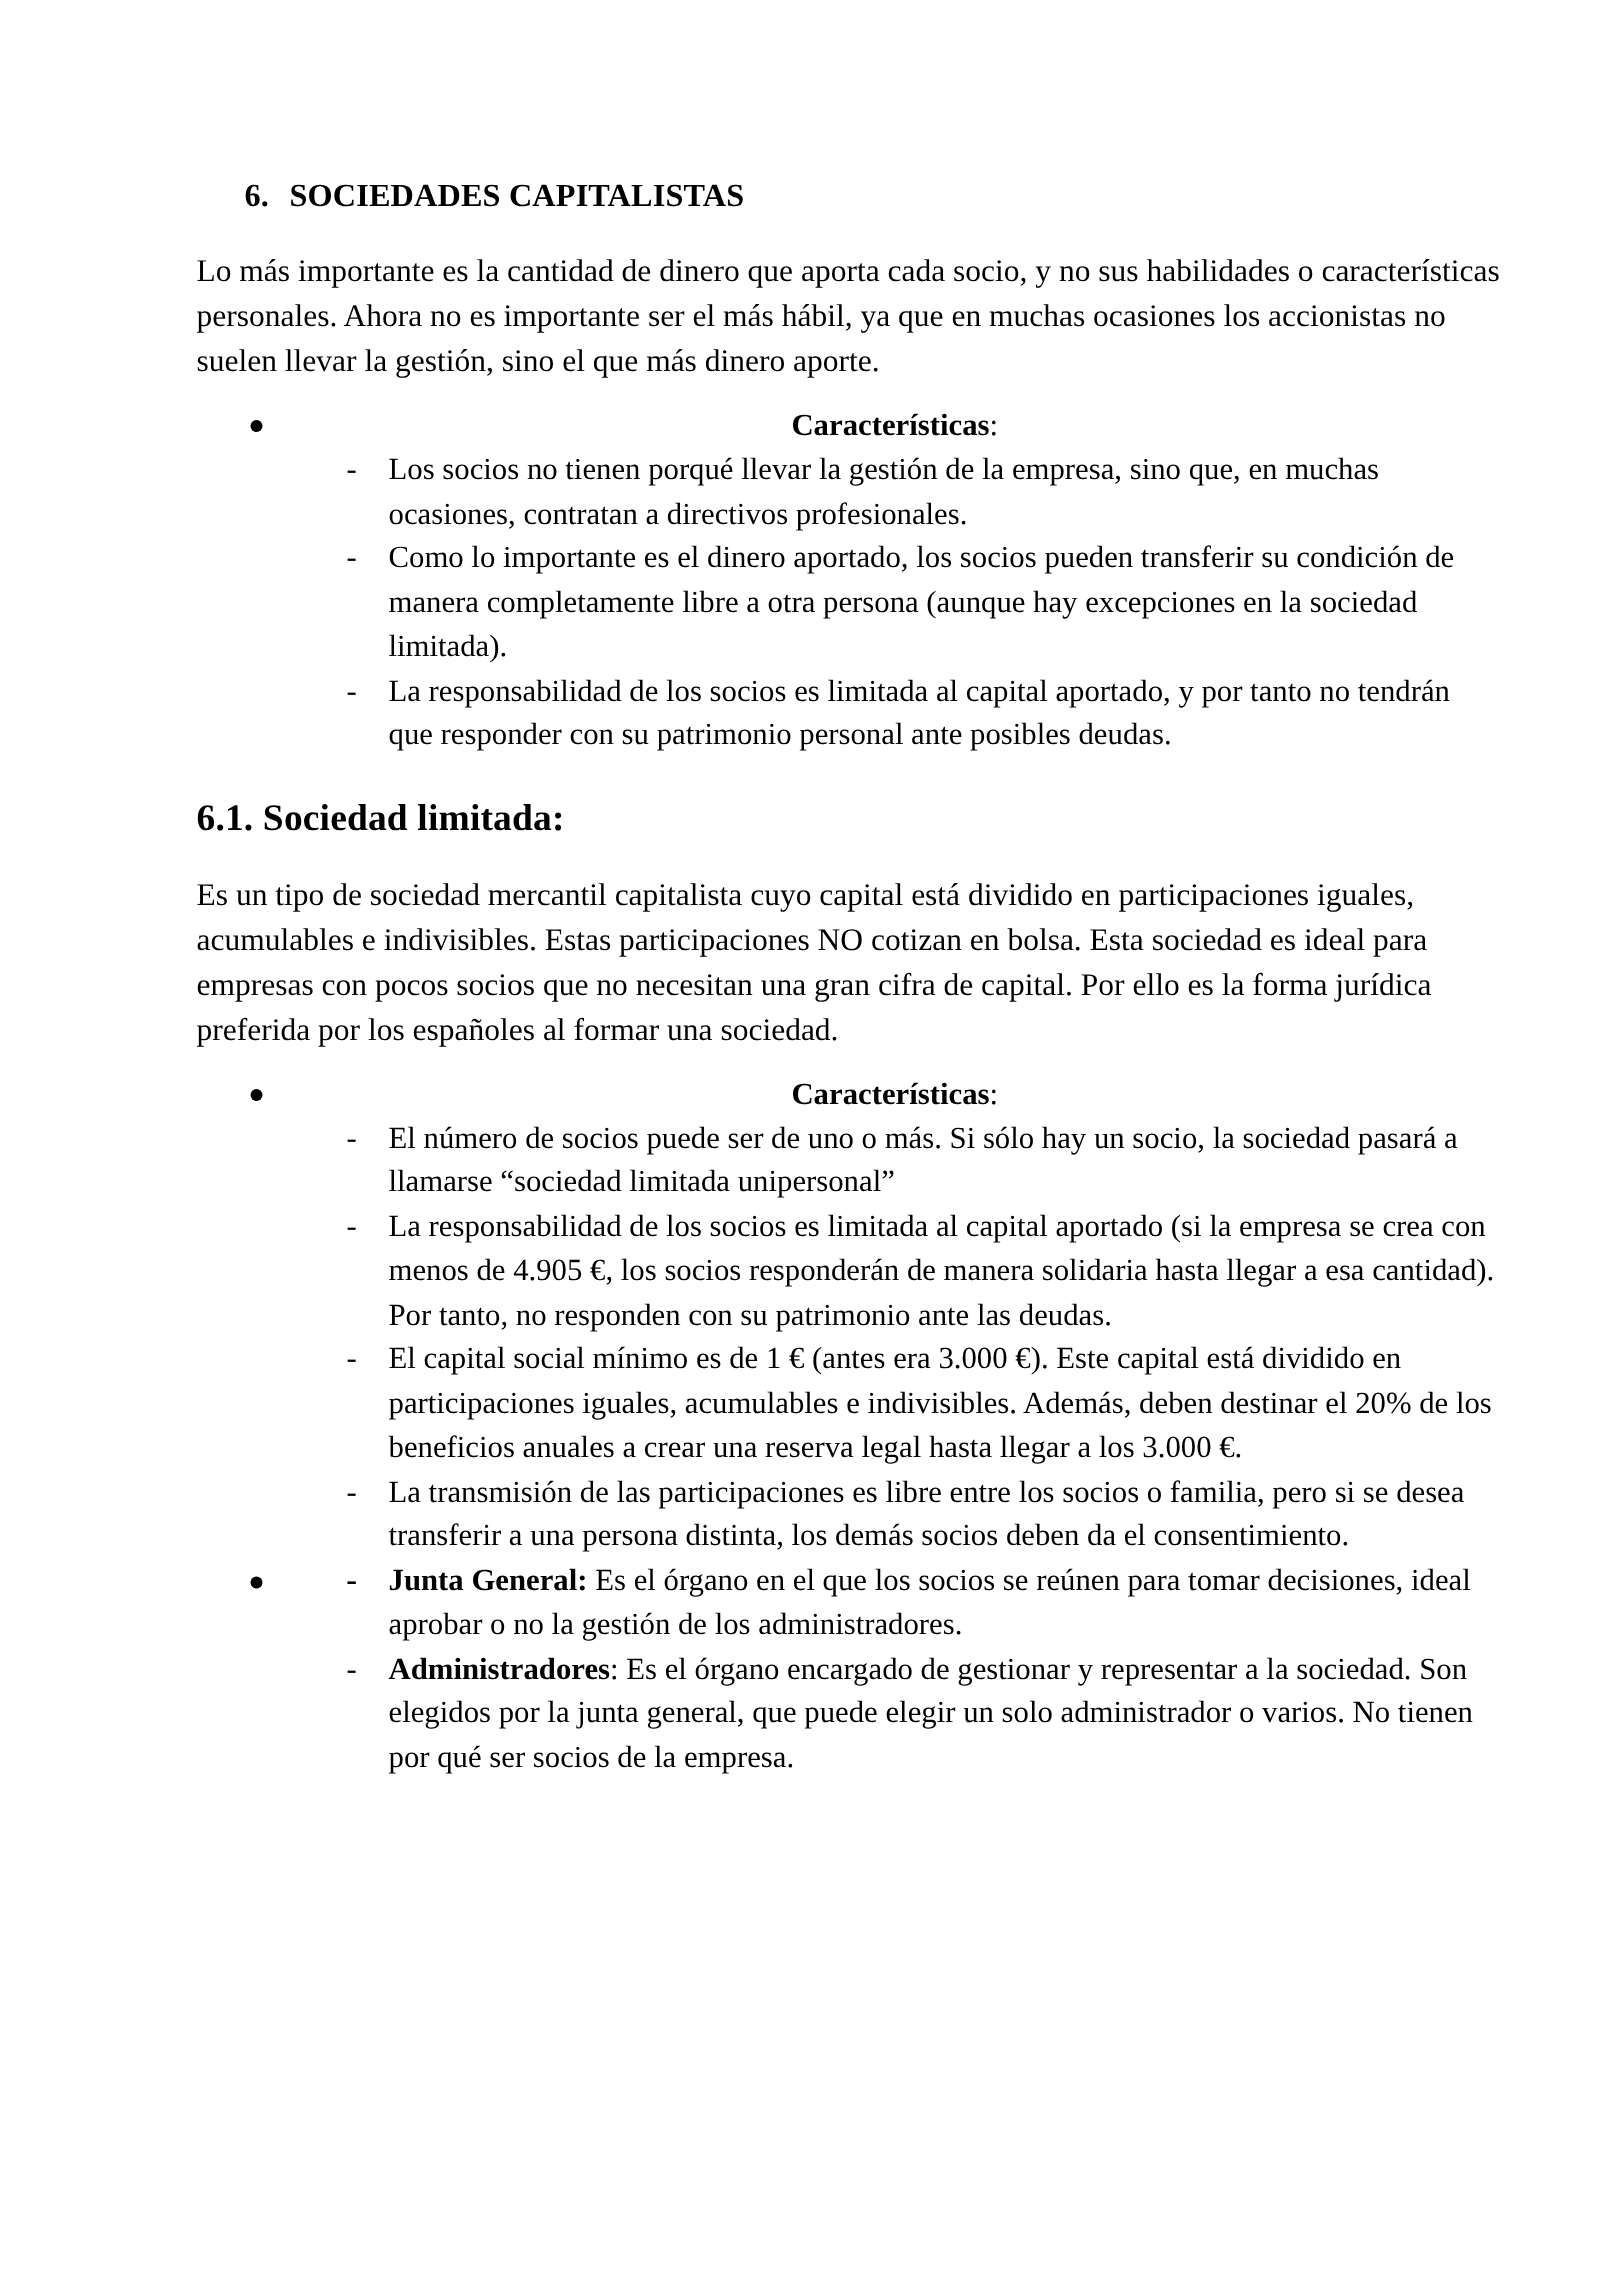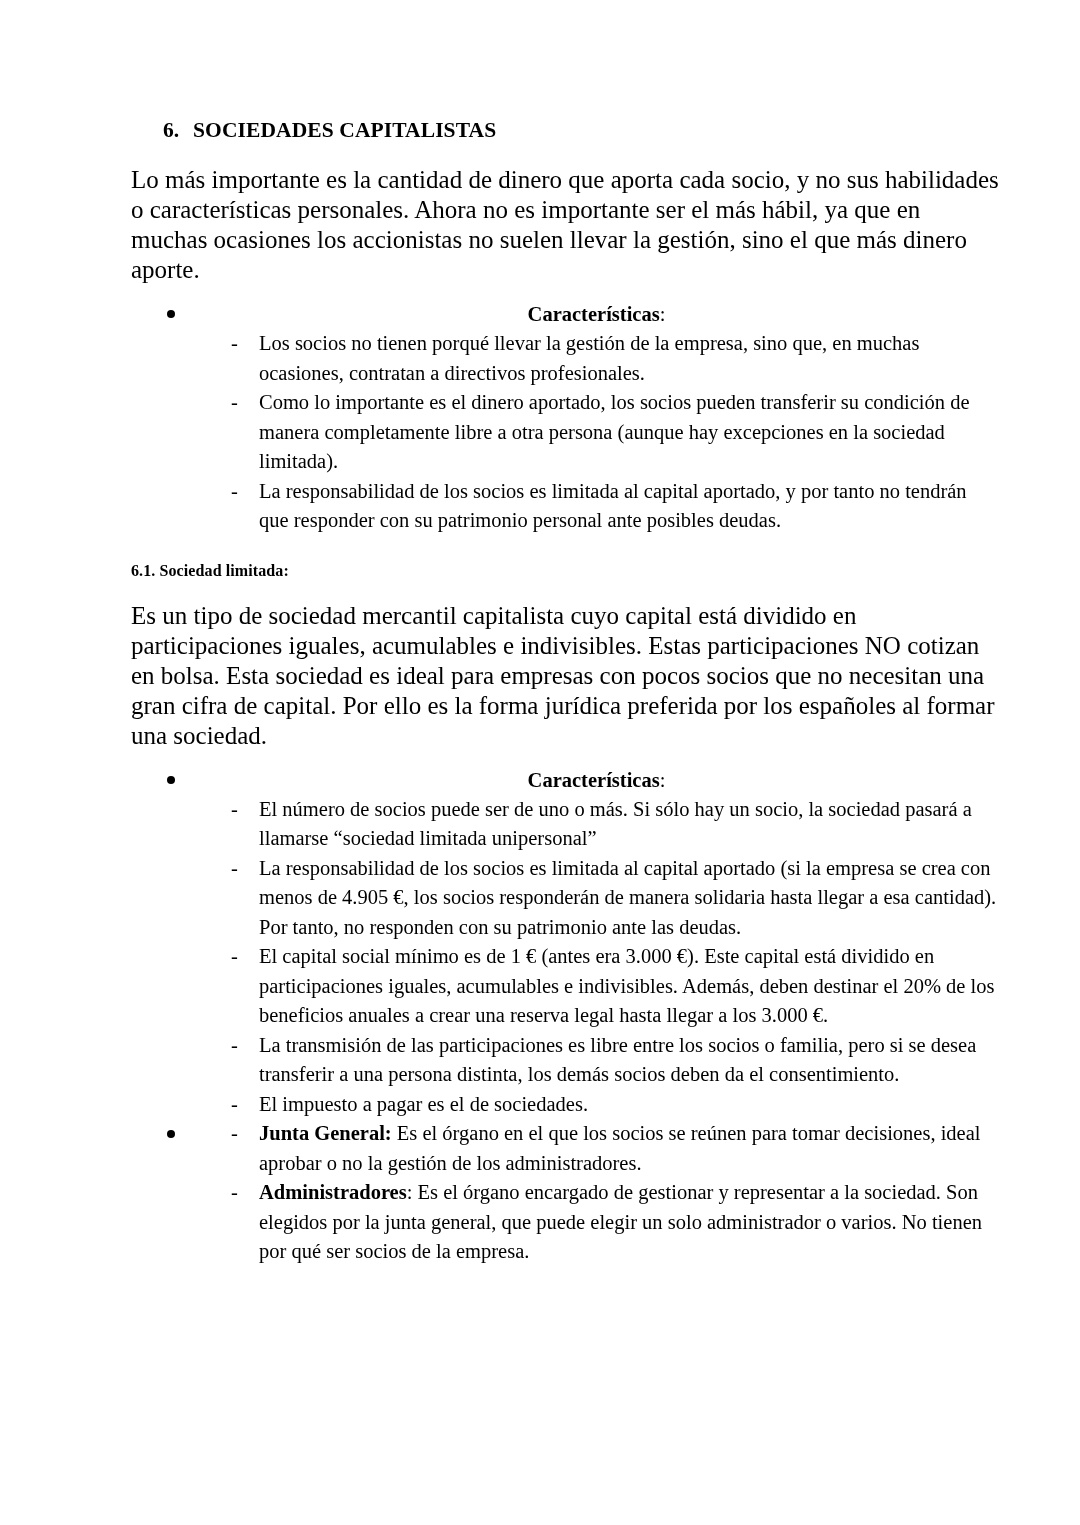--- a/index.html
+++ b/index.html
@@ -26,27 +26,27 @@
     font-weight: bold;
     margin: 0 0 22px 0;
     padding-left: 32px;
     letter-spacing: 0.1px;
   }
   .doc-heading .num {
     display: inline-block;
     width: 30px;
   }
   .subheading {
-    font-size: 16px;
+    font-size: 25px;
     font-weight: bold;
     margin: 26px 0 21px 0;
     letter-spacing: 0.1px;
   }
   p.body-text {
-    font-size: 25px;
+    font-size: 21px;
     line-height: 30px;
     margin: 0 0 4px 0;
     text-align: left;
   }
   ul.bullets {
     list-style: none;
     margin: 14px 0 0 0;
     padding: 0;
   }
   ul.bullets > li.bullet-item {
@@ -147,21 +147,20 @@
         <li class="sub-item">
           <span class="dash">-</span>
           <span>El capital social mínimo es de 1 € (antes era 3.000 €). Este capital está dividido en participaciones iguales, acumulables e indivisibles. Además, deben destinar el 20% de los beneficios anuales a crear una reserva legal hasta llegar a los 3.000 €.</span>
         </li>
         <li class="sub-item">
           <span class="dash">-</span>
           <span>La transmisión de las participaciones es libre entre los socios o familia, pero si se desea transferir a una persona distinta, los demás socios deben da el consentimiento.</span>
         </li>
         <li class="sub-item">
           <span class="dash">-</span>
-          <span>El impuesto a pagar es el de sociedades.</span>
         </li>
       </ul>
     </li>
 
     <li class="bullet-item">
       <span class="disc"></span>
       <ul class="sublist">
         <li class="sub-item">
           <span class="dash">-</span>
           <span class="lead">Junta General:</span><span> Es el órgano en el que los socios se reúnen para tomar decisiones, ideal aprobar o no la gestión de los administradores.</span>

